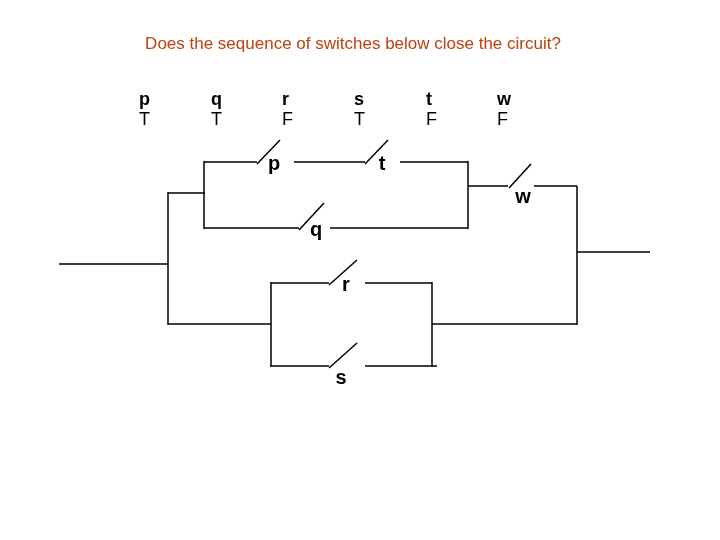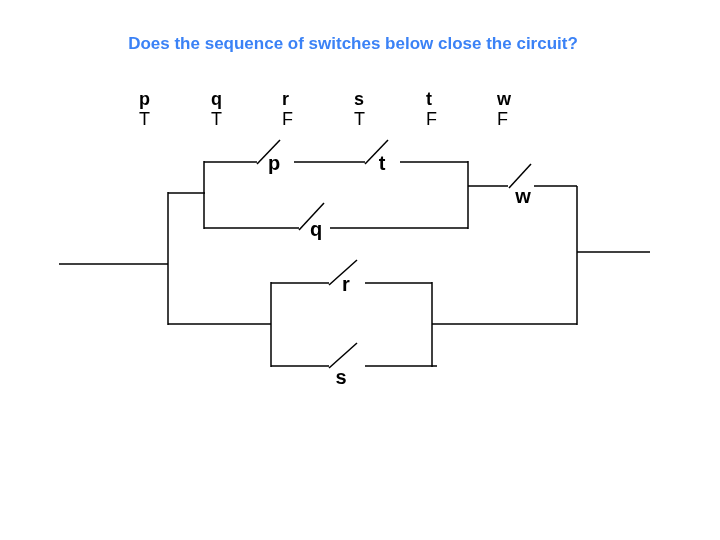--- a/index.html
+++ b/index.html
@@ -16,23 +16,23 @@
     font-family: "Liberation Sans", sans-serif;
     color: #000000;
   }
   .title {
     position: absolute;
     top: 34px;
     left: 353px;
     transform: translateX(-50%);
     white-space: nowrap;
     font-size: 17px;
-    font-weight: bold;
+    font-weight: normal;
     line-height: 20px;
-    color: #3b82f6;
+    color: #c2410c;
   }
   .truth-table {
     position: absolute;
     top: 0;
     left: 0;
     width: 720px;
     height: 140px;
   }
   .tt-col {
     position: absolute;

